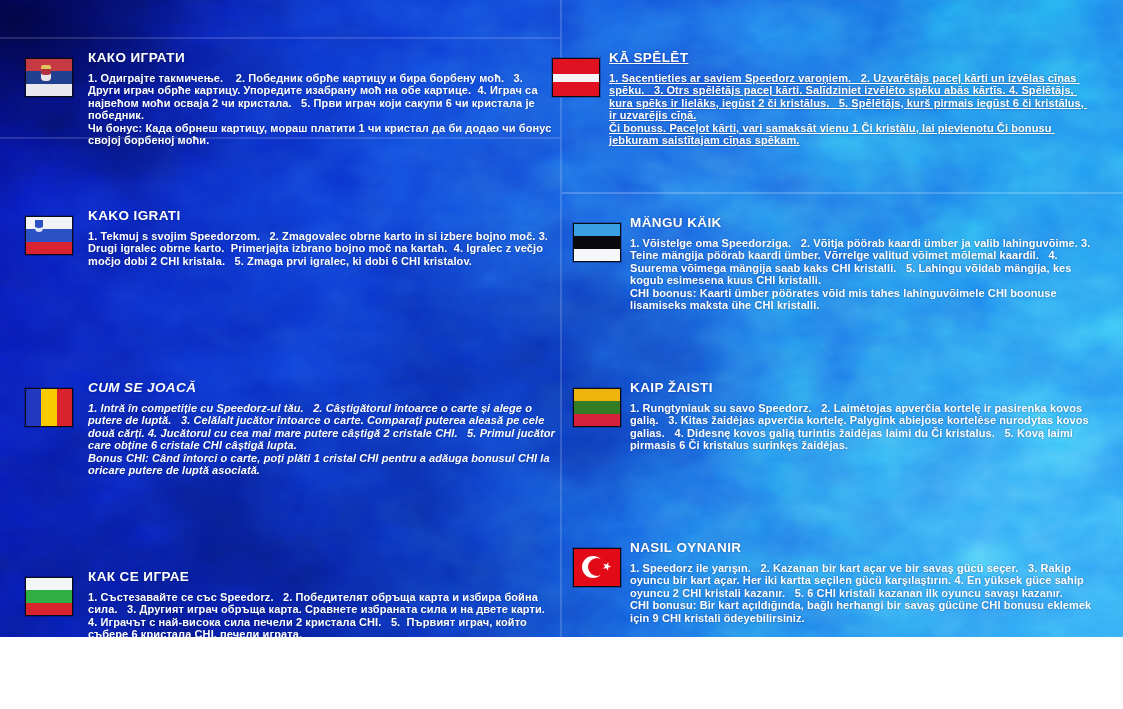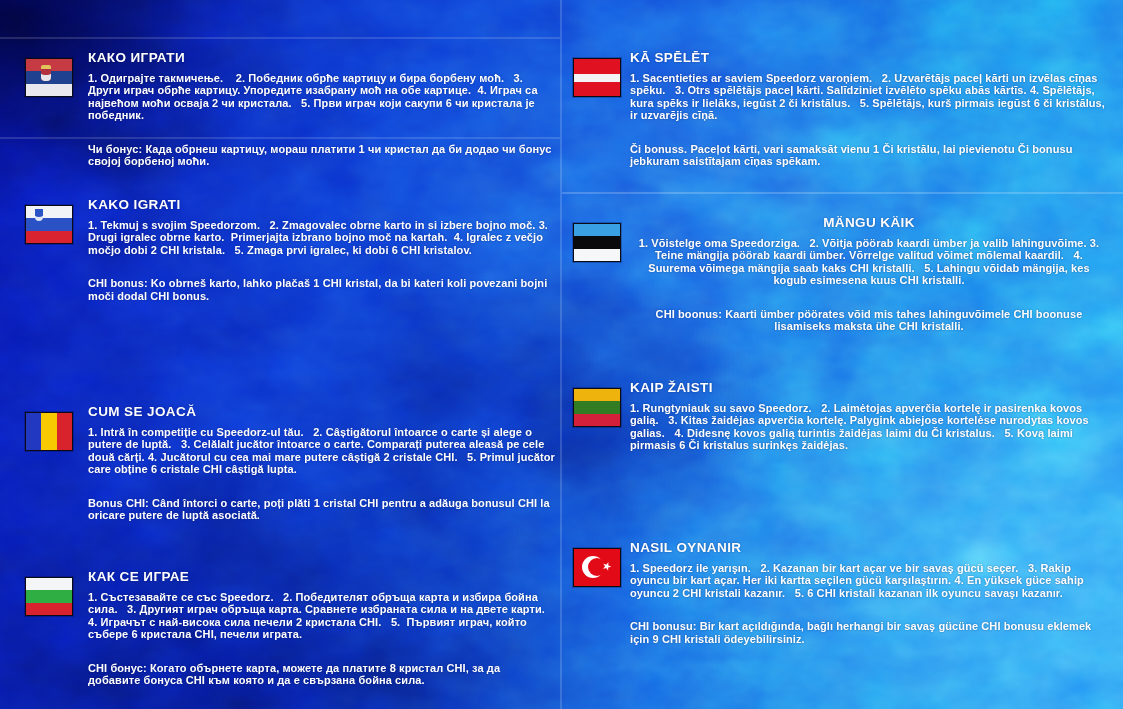--- a/index.html
+++ b/index.html
@@ -1,21 +1,21 @@
 <!DOCTYPE html>
 <html><head>
 <meta charset="utf-8">
 <style>
   html,body{margin:0;padding:0;}
   body{
     width:1123px;height:709px;overflow:hidden;position:relative;
     font-family:"Liberation Sans","DejaVu Sans",sans-serif;
   }
   .page{
-    position:absolute;inset:0;width:1123px;height:709px;overflow:hidden;
+    position:absolute;inset:0;width:1123px;height:637px;overflow:hidden;
     background:
       radial-gradient(ellipse 520px 420px at 88% 80%, rgba(92,192,255,0.55), transparent 70%),
       radial-gradient(ellipse 640px 320px at 72% 28%, rgba(64,152,240,0.42), transparent 72%),
       radial-gradient(ellipse 420px 300px at 2% 2%, rgba(0,0,32,0.85), transparent 70%),
       radial-gradient(ellipse 540px 360px at 22% 97%, rgba(0,4,70,0.6), transparent 72%),
       radial-gradient(ellipse 340px 240px at 47% 58%, rgba(0,8,96,0.45), transparent 70%),
       radial-gradient(ellipse 300px 500px at 60% 90%, rgba(40,130,230,0.35), transparent 70%),
       linear-gradient(100deg, #0a18a2 0%, #1240cc 35%, #1a5ad8 60%, #2188e6 82%, #2f9ff0 100%);
   }
   .texture{position:absolute;inset:0;mix-blend-mode:overlay;opacity:.55;pointer-events:none;}
@@ -34,21 +34,21 @@
   .sec-right .sec-text{width:478px;}
   .title{
     font-size:13.5px;font-weight:700;letter-spacing:.4px;margin:0 0 7px 0;
     text-shadow:0 0 2px rgba(0,16,72,0.45);
   }
   .body,.bonus{
     font-size:11px;font-weight:700;line-height:12.4px;margin:0;
     white-space:pre-wrap;letter-spacing:.1px;
     text-shadow:0 0 2px rgba(0,16,72,0.45);
   }
-  .bonus{margin-top:21px;}
+  .bonus{margin-top:0;}
 
   
   .flag{width:46px;height:37px;border:1px solid #0b0b16;box-sizing:content-box;
         position:relative;display:flex;flex-direction:column;overflow:hidden;
         box-shadow:0 0 0 1px rgba(0,0,40,0.25);}
   .flag .s{flex:1;}
   .flag.rowflag{flex-direction:row;}
   
   .f-serbia .s1{background:#c63a44;}
   .f-serbia .s2{background:#20418f;}
@@ -124,61 +124,60 @@
         <div class="s s3"></div>
       <div class="crest"></div>
     </div>
     <div class="sec-text">
       <h2 class="title">КАКО ИГРАТИ</h2>
       <p class="body">1. Одиграјте такмичење.    2. Победник обрће картицу и бира борбену моћ.   3. Други играч обрће картицу. Упоредите изабрану моћ на обе картице.  4. Играч са највећом моћи осваја 2 чи кристала.   5. Први играч који сакупи 6 чи кристала је победник.</p>
       <p class="bonus">Чи бонус: Када обрнеш картицу, мораш платити 1 чи кристал да би додао чи бонус својој борбеној моћи.</p>
     </div>
   </div>
 
-  <div class="section sec-right" style="left:573px;top:50px;">
+  <div class="section sec-right" style="left:552px;top:50px;text-decoration:underline;">
     <div class="flag f-latvia">
       <div class="s s1"></div>
         <div class="s s2"></div>
         <div class="s s3"></div>
     </div>
     <div class="sec-text">
       <h2 class="title">KĀ SPĒLĒT</h2>
       <p class="body">1. Sacentieties ar saviem Speedorz varoņiem.   2. Uzvarētājs paceļ kārti un izvēlas cīņas spēku.   3. Otrs spēlētājs paceļ kārti. Salīdziniet izvēlēto spēku abās kārtīs. 4. Spēlētājs, kura spēks ir lielāks, iegūst 2 či kristālus.   5. Spēlētājs, kurš pirmais iegūst 6 či kristālus, ir uzvarējis cīņā.</p>
       <p class="bonus">Či bonuss. Paceļot kārti, vari samaksāt vienu 1 Či kristālu, lai pievienotu Či bonusu jebkuram saistītajam cīņas spēkam.</p>
     </div>
   </div>
 
-  <div class="section sec-left" style="left:25px;top:197px;">
+  <div class="section sec-left" style="left:25px;top:208px;">
     <div class="flag f-slovenia">
       <div class="s s1"></div>
         <div class="s s2"></div>
         <div class="s s3"></div>
       <div class="crest"></div>
     </div>
     <div class="sec-text">
       <h2 class="title">KAKO IGRATI</h2>
       <p class="body">1. Tekmuj s svojim Speedorzom.   2. Zmagovalec obrne karto in si izbere bojno moč. 3. Drugi igralec obrne karto.  Primerjajta izbrano bojno moč na kartah.  4. Igralec z večjo močjo dobi 2 CHI kristala.   5. Zmaga prvi igralec, ki dobi 6 CHI kristalov.</p>
-      <p class="bonus">CHI bonus: Ko obrneš karto, lahko plačaš 1 CHI kristal, da bi kateri koli povezani bojni moči dodal CHI bonus.</p>
-    </div>
-  </div>
-
-  <div class="section sec-right" style="left:573px;top:215px;text-align:center;">
+    </div>
+  </div>
+
+  <div class="section sec-right" style="left:573px;top:215px;">
     <div class="flag f-estonia">
       <div class="s s1"></div>
         <div class="s s2"></div>
         <div class="s s3"></div>
     </div>
     <div class="sec-text">
       <h2 class="title">MÄNGU KÄIK</h2>
       <p class="body">1. Võistelge oma Speedorziga.   2. Võitja pöörab kaardi ümber ja valib lahinguvõime. 3. Teine mängija pöörab kaardi ümber. Võrrelge valitud võimet mõlemal kaardil.   4. Suurema võimega mängija saab kaks CHI kristalli.   5. Lahingu võidab mängija, kes kogub esimesena kuus CHI kristalli.</p>
       <p class="bonus">CHI boonus: Kaarti ümber pöörates võid mis tahes lahinguvõimele CHI boonuse lisamiseks maksta ühe CHI kristalli.</p>
     </div>
   </div>
 
-  <div class="section sec-left" style="left:25px;top:404px;">
+  <div class="section sec-left" style="left:25px;top:380px;font-style:italic;">
     <div class="flag rowflag f-romania">
       <div class="s s1"></div>
         <div class="s s2"></div>
         <div class="s s3"></div>
     </div>
     <div class="sec-text">
       <h2 class="title">CUM SE JOACĂ</h2>
       <p class="body">1. Intră în competiție cu Speedorz-ul tău.   2. Câștigătorul întoarce o carte și alege o putere de luptă.   3. Celălalt jucător întoarce o carte. Comparați puterea aleasă pe cele două cărți. 4. Jucătorul cu cea mai mare putere câștigă 2 cristale CHI.   5. Primul jucător care obține 6 cristale CHI câștigă lupta.</p>
       <p class="bonus">Bonus CHI: Când întorci o carte, poți plăti 1 cristal CHI pentru a adăuga bonusul CHI la oricare putere de luptă asociată.</p>
     </div>

